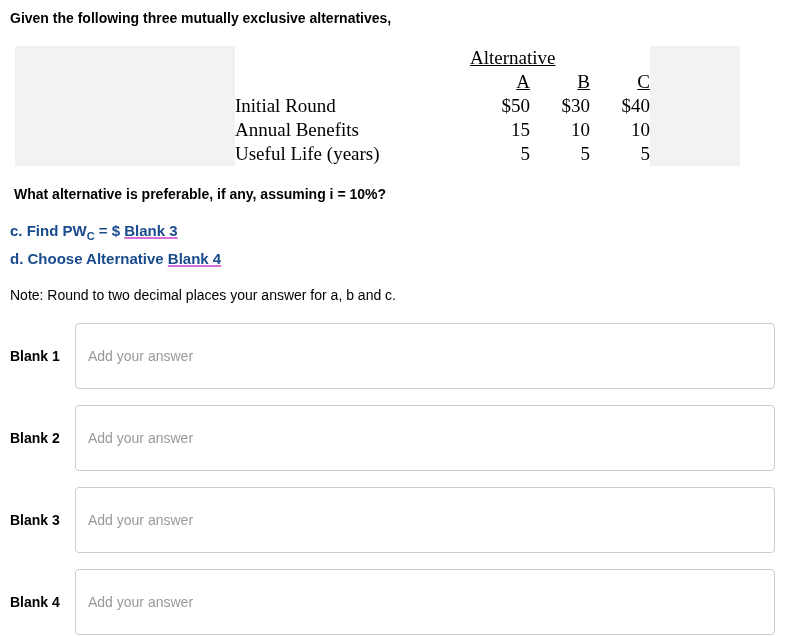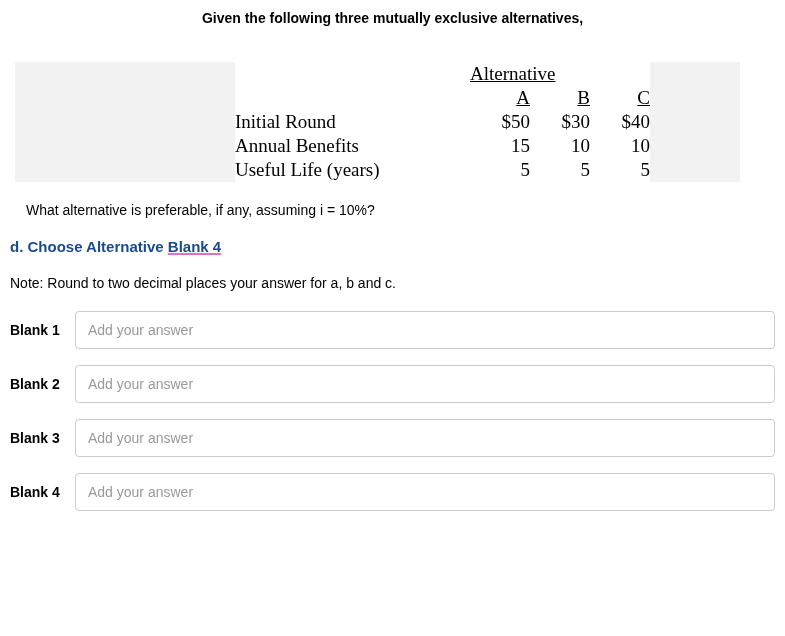--- a/index.html
+++ b/index.html
@@ -10,22 +10,21 @@
     body {
       font-family: Arial, sans-serif;
       font-size: 14px;
       color: #000;
       padding: 10px;
       width: 785px;
       background: #fff;
     }
     .intro {
       font-weight: bold;
-      margin-bottom: 36px;
-      text-align: center;
+      margin-bottom: 20px;
     }
     .table-wrapper {
       margin: 15px 0 20px 0;
     }
     .data-table {
       border-collapse: collapse;
       font-family: "Times New Roman", serif;
       font-size: 19px;
       margin-left: 5px;
     }
@@ -54,22 +53,22 @@
     .col-header {
       text-decoration: underline;
       text-align: right;
       padding-right: 8px;
     }
     .end-blank {
       width: 90px;
       background: #f2f2f2;
     }
     .question {
-      font-weight: normal;
-      margin: 20px 16px;
+      font-weight: bold;
+      margin: 20px 4px;
     }
     .parts {
       margin: 20px 0;
     }
     .part-line {
       font-weight: bold;
       color: #1a4b8c;
       margin: 8px 0;
       font-size: 15px;
     }
@@ -92,21 +91,21 @@
       align-items: center;
       margin: 16px 0;
     }
     .answer-label {
       font-weight: bold;
       width: 65px;
       flex-shrink: 0;
     }
     .answer-input {
       flex: 1;
-      padding: 10px 12px;
+      padding: 24px 12px;
       border: 1px solid #ccc;
       border-radius: 4px;
       font-size: 14px;
       color: #333;
     }
     .answer-input::placeholder {
       color: #999;
     }
   </style>
 </head>
@@ -154,20 +153,23 @@
       <td class="end-blank"></td>
     </tr>
   </tbody>
     </table>
 </div>
 
 <p class="question">What alternative is preferable, if any, assuming i = 10%?</p>
 
 <div class="parts">
   <p class="part-line">
+    <span>c. Find PW</span><span class="sub">C</span><span> = $ </span><span class="blank-link">Blank 3</span>
+  </p>
+  <p class="part-line">
     <span>d. Choose Alternative </span><span class="blank-link">Blank 4</span>
   </p>
 </div>
 
 <p class="note">Note: Round to two decimal places your answer for a, b and c.</p>
 
 <div class="answer-row">
   <span class="answer-label">Blank 1</span>
   <input type="text" class="answer-input" placeholder="Add your answer" style="">
 </div>

